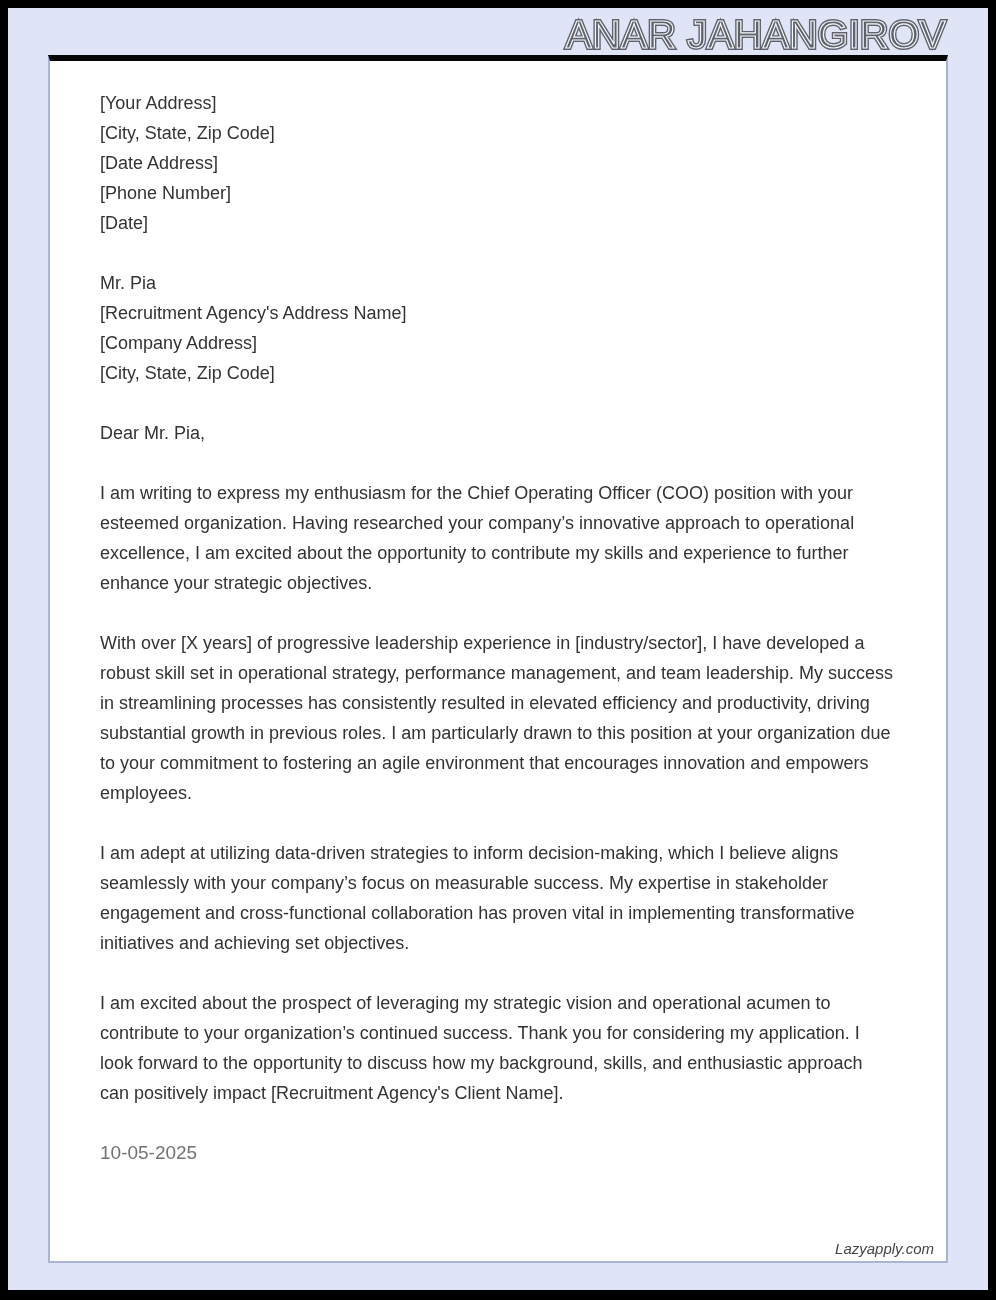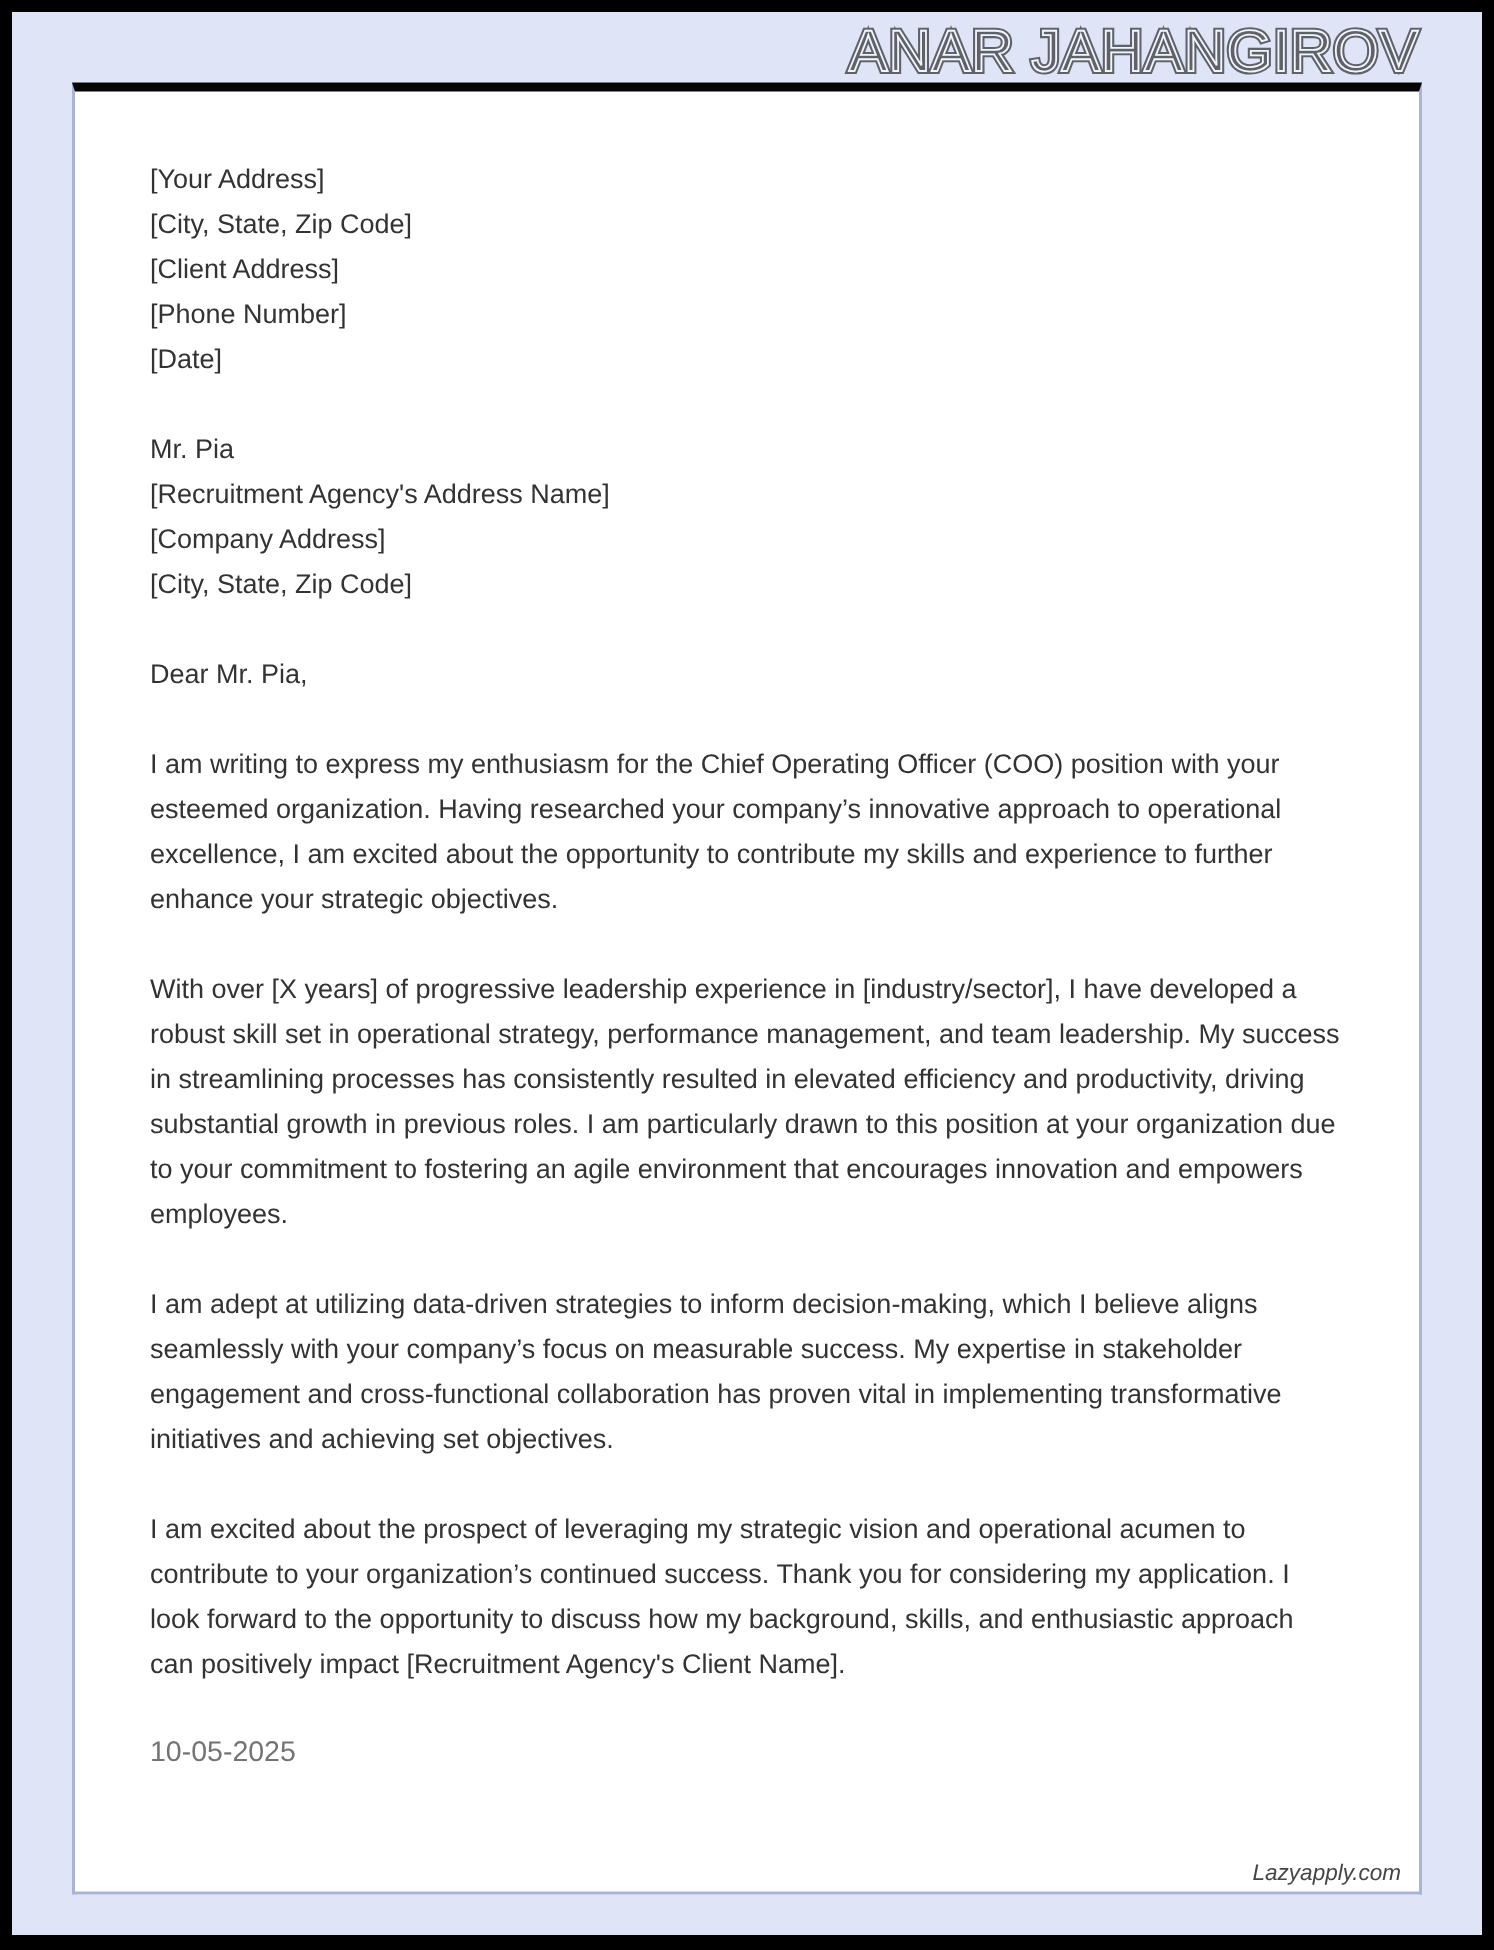--- a/index.html
+++ b/index.html
@@ -43,21 +43,21 @@
     top: 47px;
     width: 900px;
     height: 1208px;
     box-sizing: border-box;
     background: #ffffff;
     border: 2px solid #aab4d8;
     border-top: 6px solid #050505;
     overflow: hidden;
   }
   .content {
-    padding: 43px 50px 0 50px;
+    padding: 27px 50px 0 50px;
     font-size: 18px;
     line-height: 30px;
     color: #333333;
   }
   .block { margin: 0 0 30px 0; }
   .line { min-height: 30px; }
   .salutation { margin: 4px 0 30px 0; }
   .para { margin: 0 0 30px 0; }
   .closing-block { margin: 0; }
   .date-line {
@@ -84,21 +84,21 @@
     <span class="name-base">ANAR JAHANGIROV</span>
     <span class="name-inline" aria-hidden="true">ANAR JAHANGIROV</span>
   </div>
 
   <div class="panel">
     <div class="content">
 
       <div class="block">
         <div class="line">[Your Address]</div>
         <div class="line">[City, State, Zip Code]</div>
-        <div class="line">[Client Address]</div>
+        <div class="line">[Date Address]</div>
         <div class="line">[Phone Number]</div>
         <div class="line">[Date]</div>
       </div>
 
       <div class="block">
         <div class="line">Mr. Pia</div>
         <div class="line">[Recruitment Agency's Address Name]</div>
         <div class="line">[Company Address]</div>
         <div class="line">[City, State, Zip Code]</div>
       </div>

